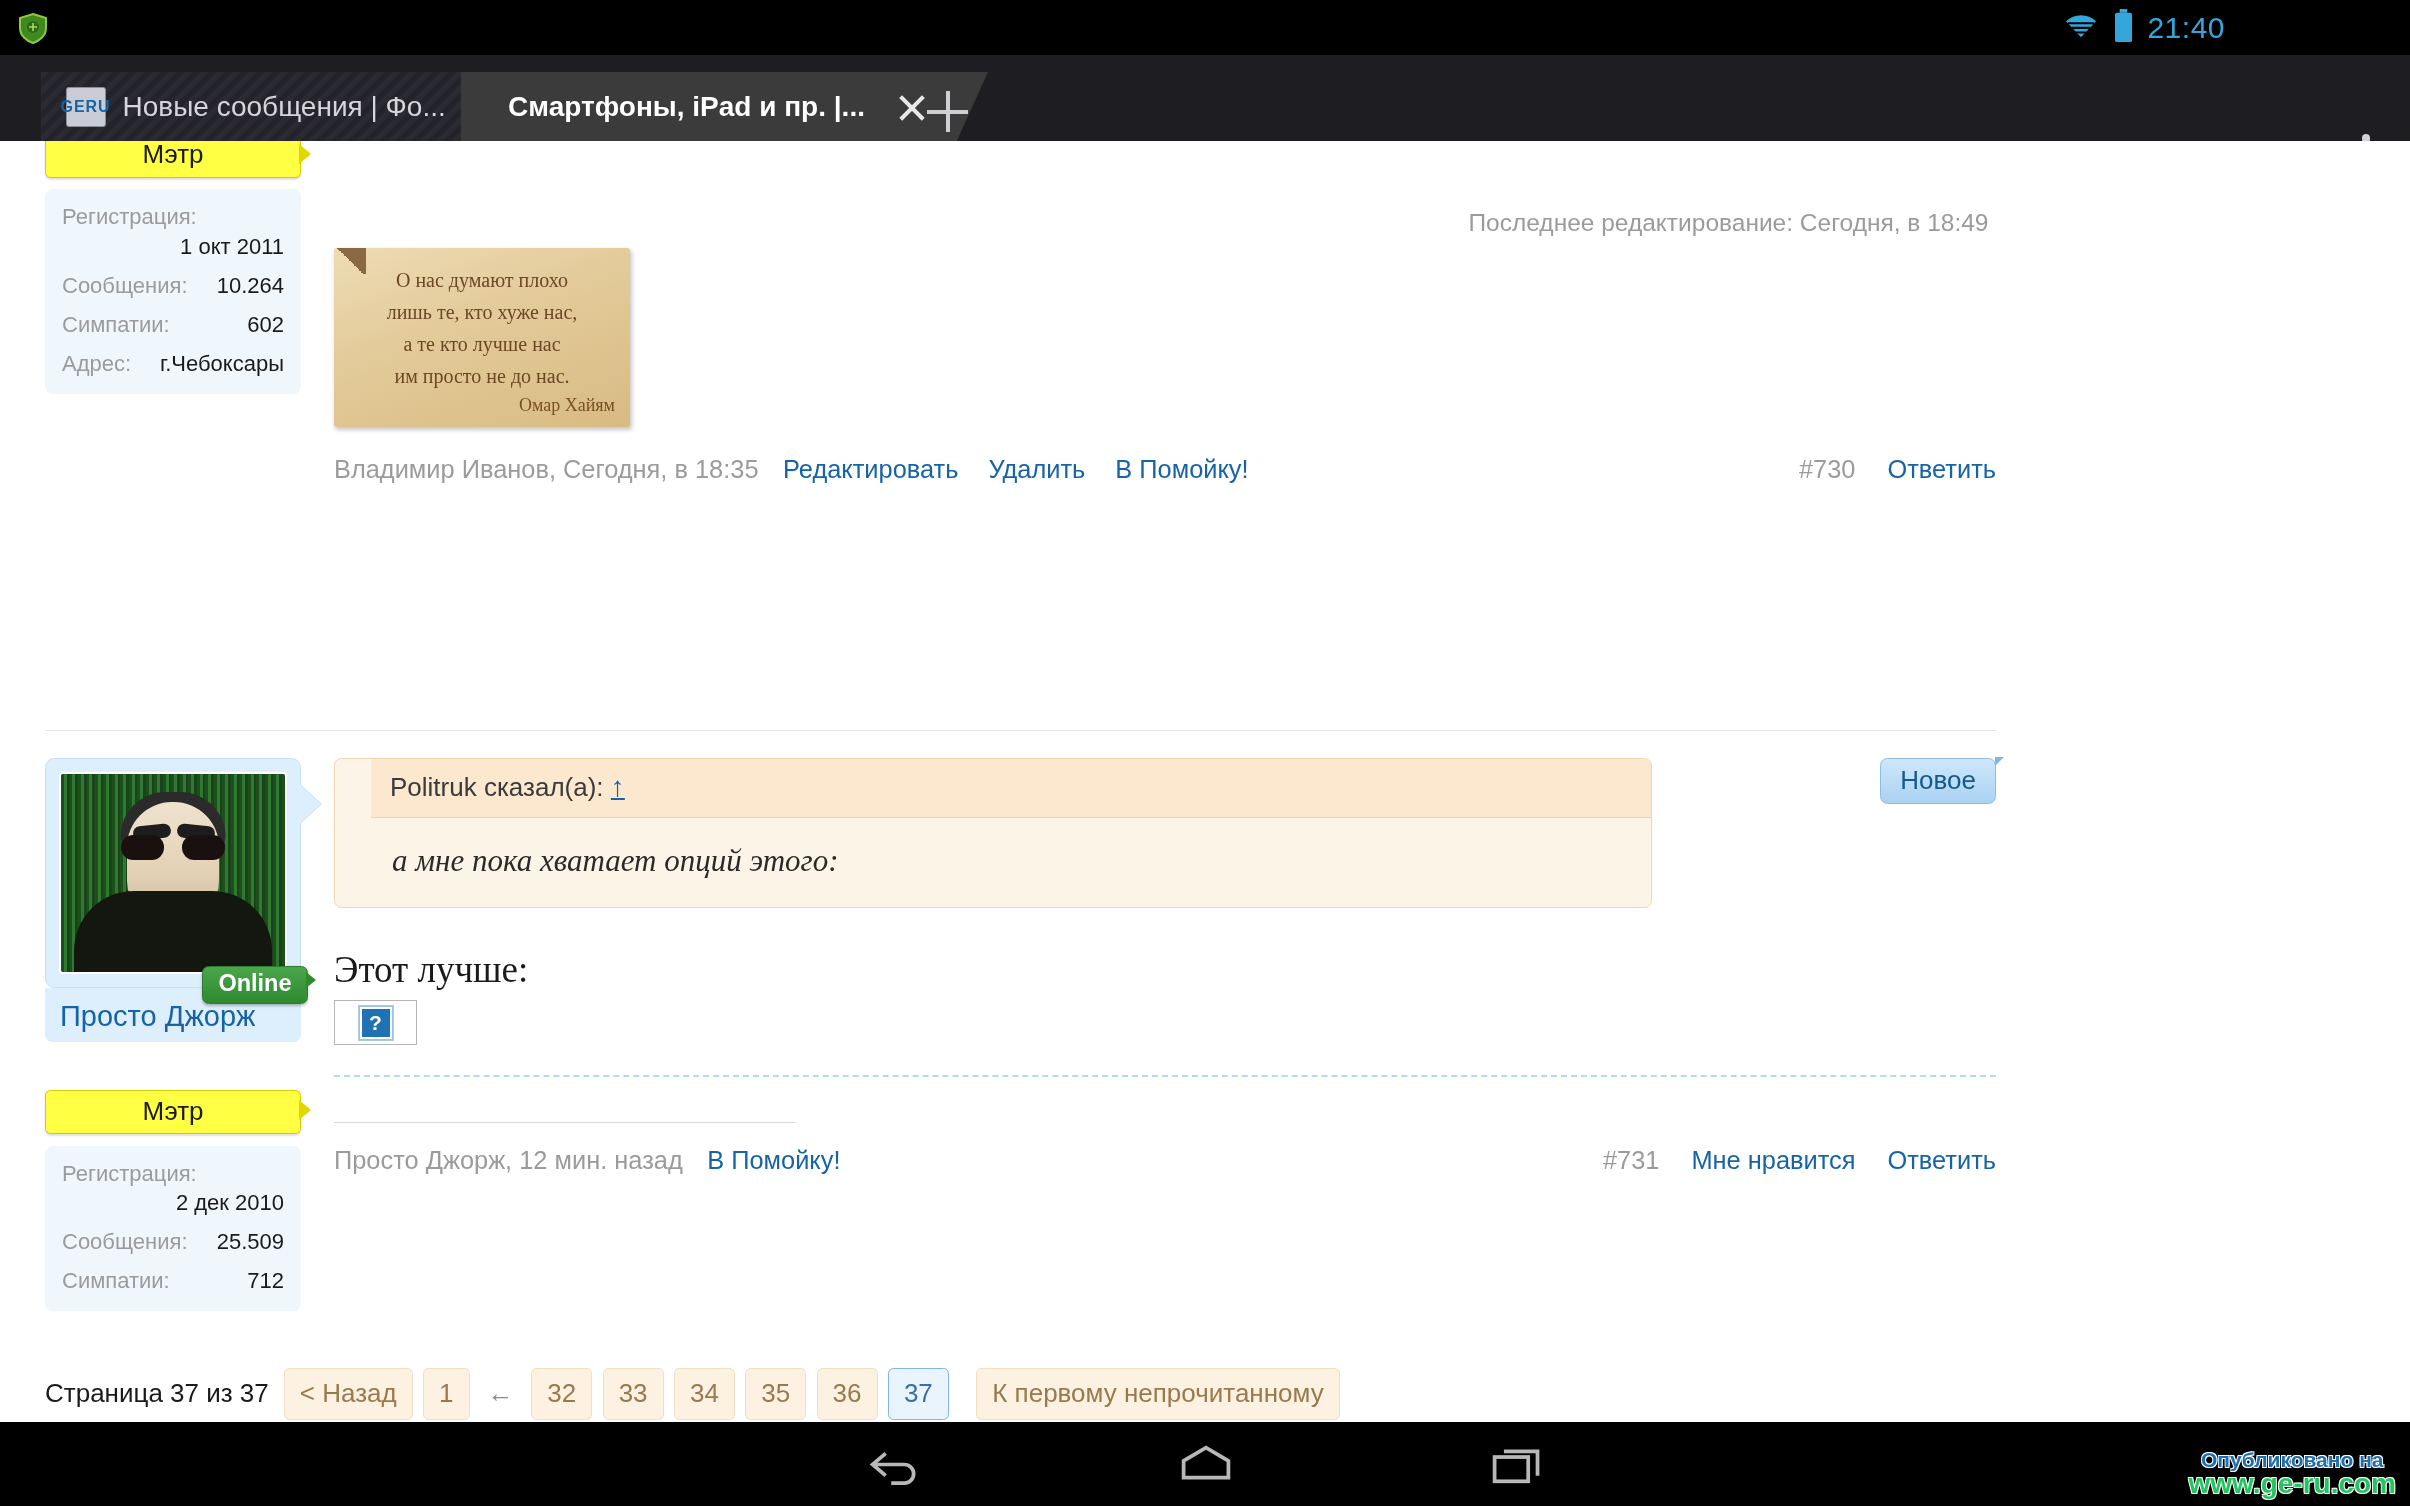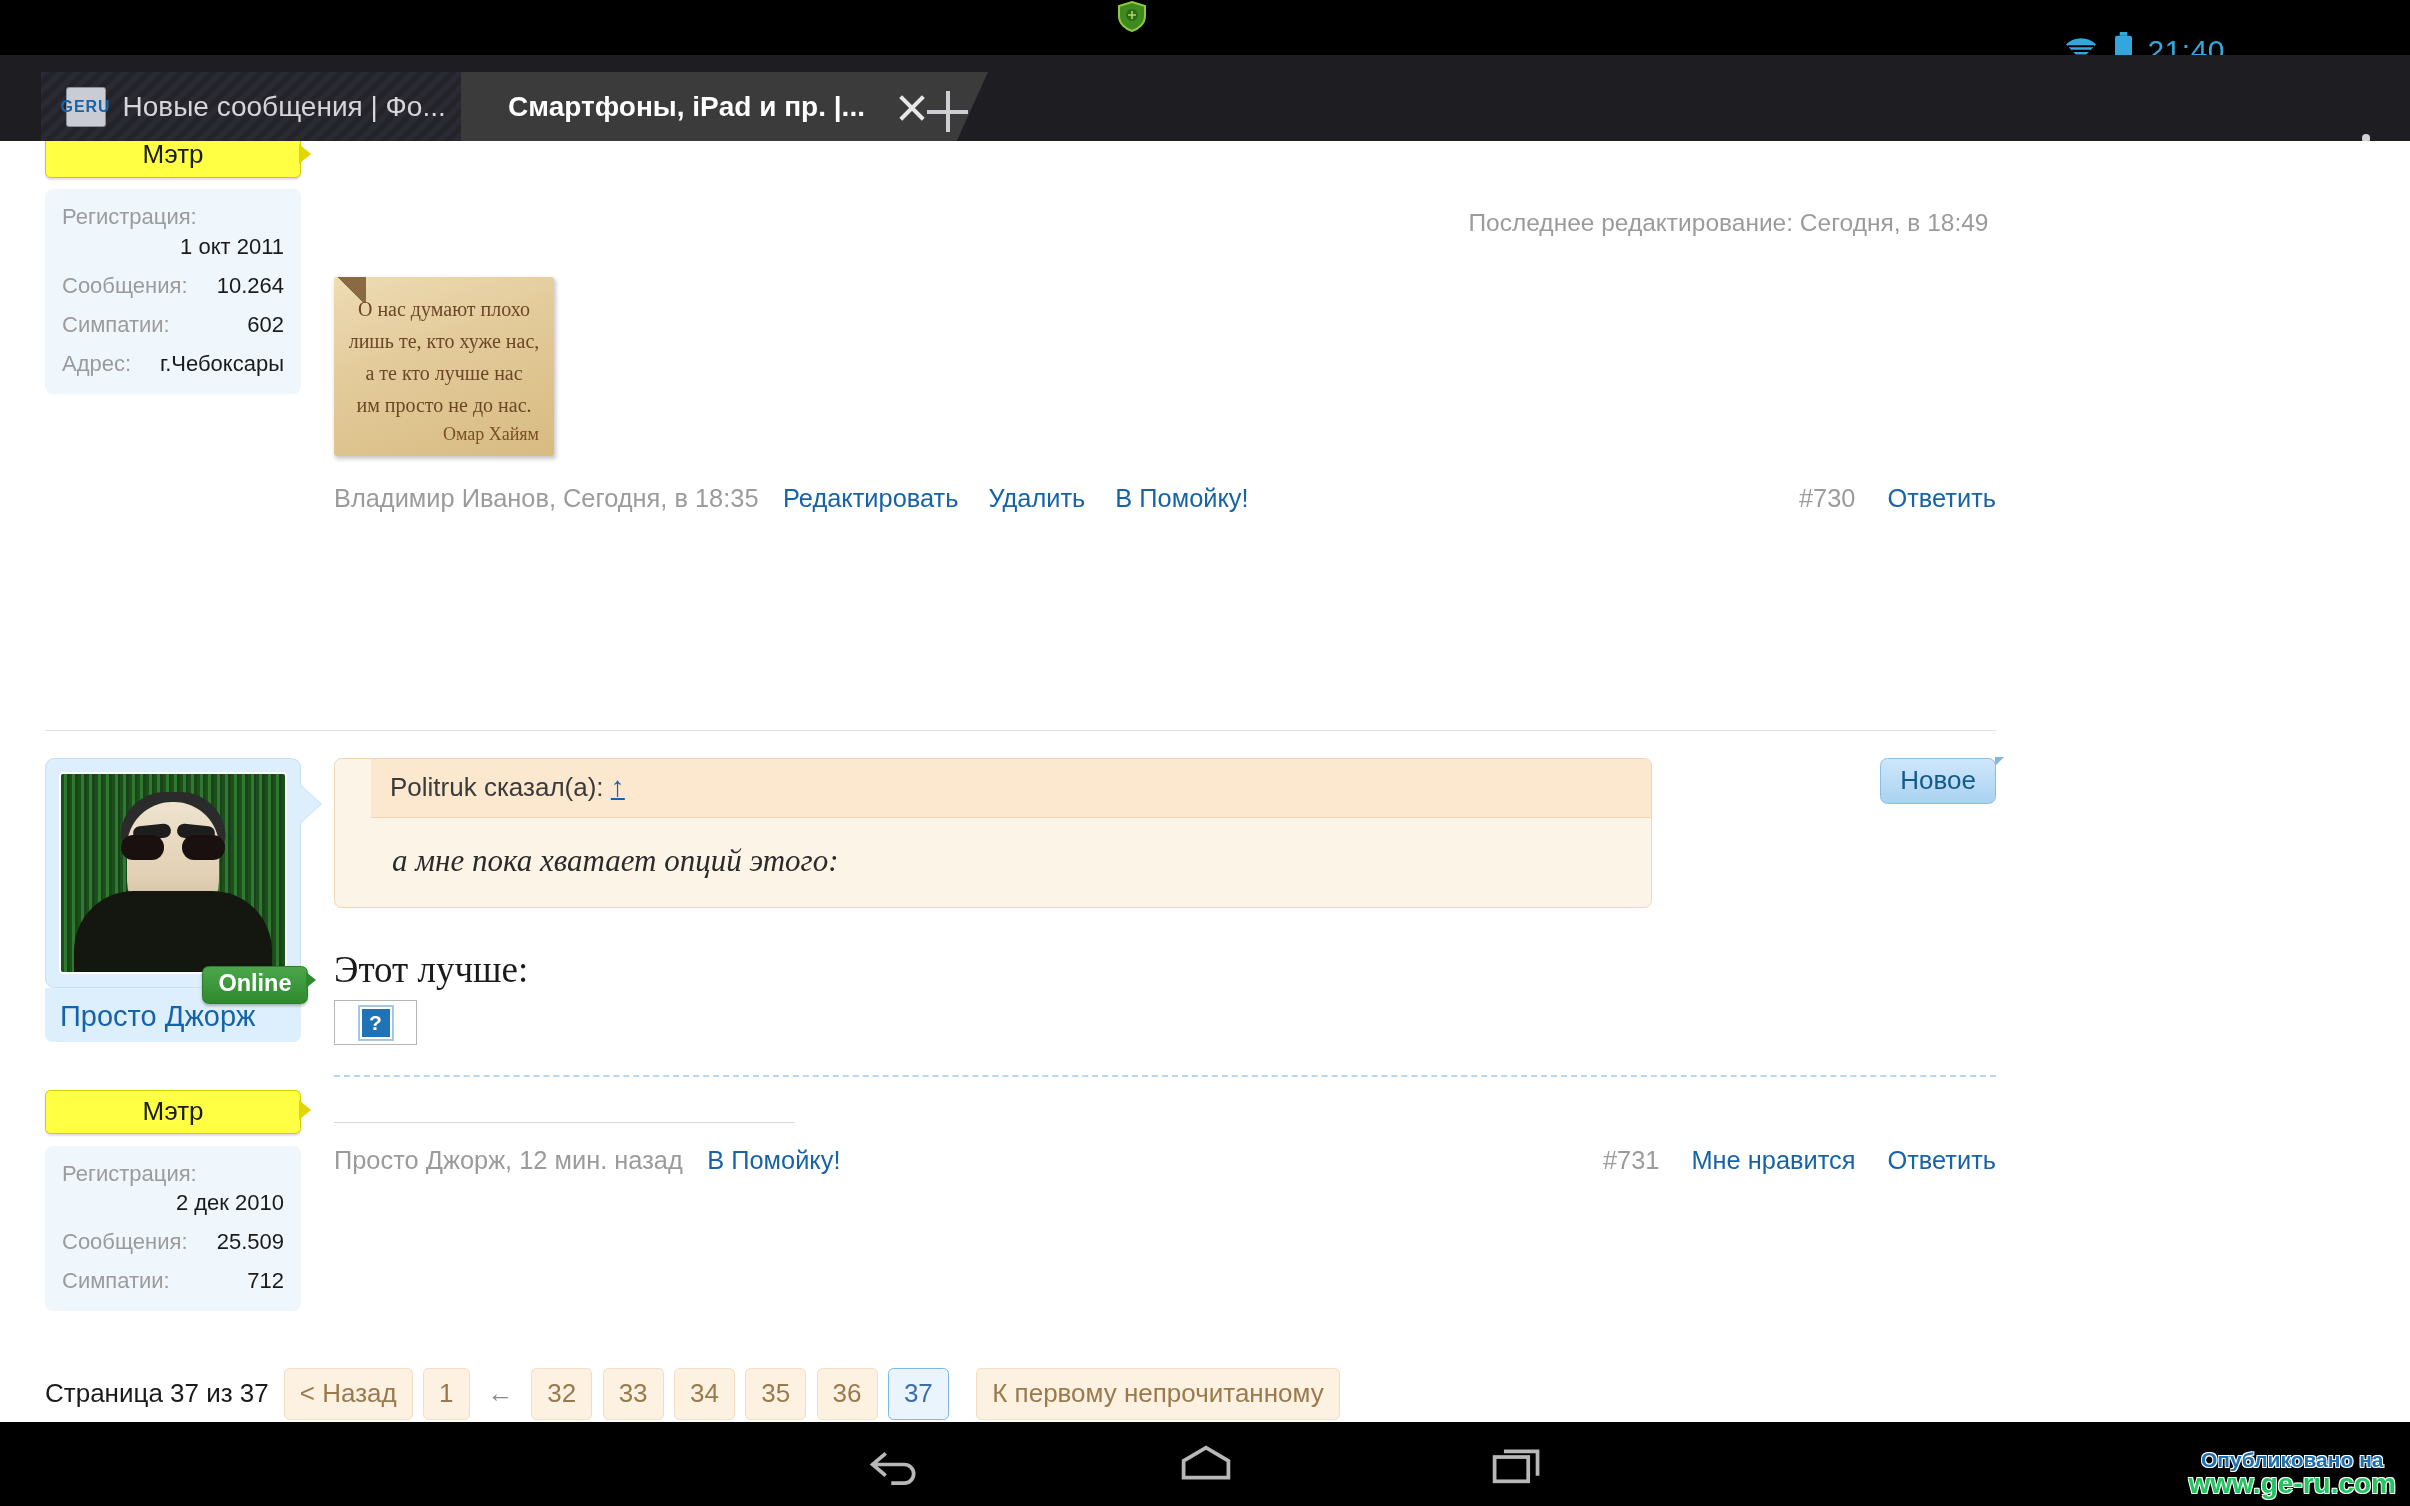--- a/index.html
+++ b/index.html
@@ -7,21 +7,21 @@
     width: 2411px; height: 1507px;
     background: #000;
     font-family: "Liberation Sans", sans-serif;
     overflow: hidden;
   }
   #screen { position: relative; width: 2411px; height: 1507px; background: #000; }
 
   
   .statusbar {
     position: absolute; top: 0; left: 0; width: 2246px; height: 55px;
-    background: #000; display: flex; align-items: center; flex-direction: column;
+    background: #000; display: flex; align-items: center;
   }
   .statusbar .left { display: flex; align-items: center; padding-left: 17px; }
   .statusbar .right {
     margin-left: auto; display: flex; align-items: center; gap: 13px;
     padding-right: 21px; color: #3fa3d6;
   }
   .notif-ico { width: 32px; height: 32px; display: block; }
   .clock { font-size: 30px; color: #33a7dc; letter-spacing: 0.5px; font-family: "Liberation Sans", sans-serif; }
 
   
@@ -185,21 +185,21 @@
     display: block;
   }
 
   
   .content { position: absolute; left: 334px; width: 1662px; }
 
   .edited-note {
     text-align: right; color: #9b9b9b; font-size: 24.5px;
   }
   .sig-img {
-    margin-top: 40px; width: 220px; height: 179px;
+    margin-top: 11px; width: 296px; height: 179px;
     border-radius: 2.8px; overflow: hidden;
     background: linear-gradient(160deg,#efdcb4 0%, #e3cb9b 40%, #d8bb82 100%);
     position: relative; box-shadow: 1.9px 2.8px 4.7px rgba(0,0,0,.22);
     font-family: "Liberation Serif", serif;
   }
   .sig-img .ln {
     position: absolute; left: 0; right: 0; text-align: center;
     color: #6b4726; font-size: 20px; white-space: nowrap;
   }
   .sig-img .author {

